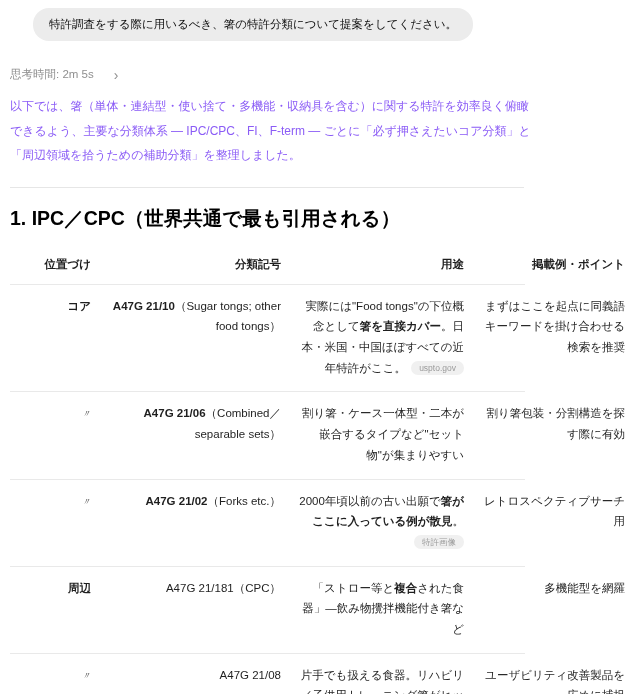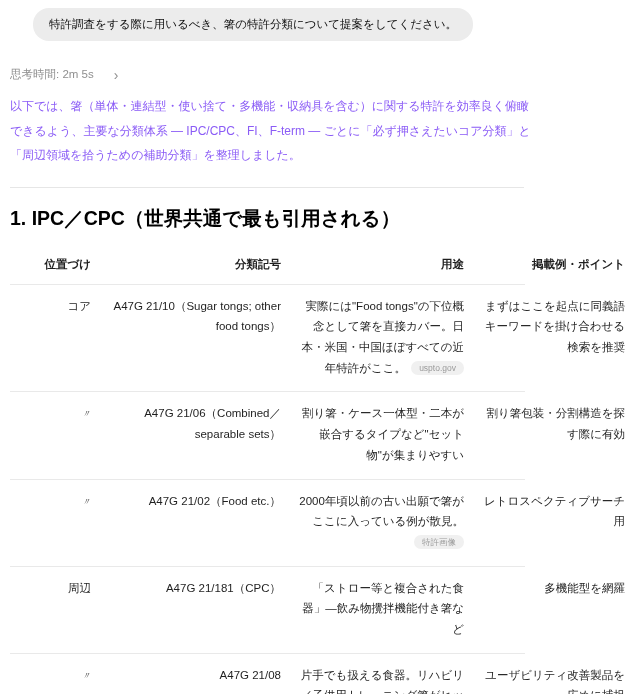--- a/index.html
+++ b/index.html
@@ -35,21 +35,21 @@
     margin:17px 10px 0 10px;font-size:19.5px;font-weight:700;color:#000000;letter-spacing:0;
   }
 
   
   .tbl{margin:14px 10px 0 10px;font-size:11.5px;}
   .t-row{display:grid;grid-template-columns:95px 190px 183px 147px;column-gap:0;}
   .t-head .t-cell{font-weight:700;padding:8px 14px 9px 0;font-size:11.5px;}
   .t-body .t-row{border-top:1px solid #e9e9e9;}
   .t-cell{padding:11px 14px 13px 0;line-height:1.8;color:#1f1f1f;text-align:right;}
   .t-cell:last-child{padding-right:0;}
-  .t-cell .b{font-weight:400;}
+  .t-cell .b{font-weight:700;}
   .t-cell .m{color:#5f5f5f;font-style:italic;font-size:10px;}
   .badge{
     display:inline-block;background:#f0f0f0;color:#9a9a9a;
     font-size:8.5px;line-height:1;padding:3px 8px;border-radius:9px;
     margin-left:5px;transform:translateY(-1px);white-space:nowrap;cursor:pointer;
   }
 </style>
 </head>
 <body>
 
@@ -87,21 +87,21 @@
         <div class="t-cell">まずはここを起点に同義語キーワードを掛け合わせる検索を推奨</div>
       </div>
       <div class="t-row">
         <div class="t-cell"><span class="m">〃</span></div>
         <div class="t-cell"><span class="b">A47G 21/06</span><span>（Combined／separable sets）</span></div>
         <div class="t-cell"><span>割り箸・ケース一体型・二本が嵌合するタイプなど"セット物"が集まりやすい</span></div>
         <div class="t-cell">割り箸包装・分割構造を探す際に有効</div>
       </div>
       <div class="t-row">
         <div class="t-cell"><span class="m">〃</span></div>
-        <div class="t-cell"><span class="b">A47G 21/02</span><span>（Food etc.）</span></div>
+        <div class="t-cell"><span class="b">A47G 21/02</span><span>（Forks etc.）</span></div>
         <div class="t-cell"><span>2000年頃以前の古い出願で</span><span class="b">箸がここに入っている例が散見</span><span>。</span><span class="badge">特許画像</span></div>
         <div class="t-cell">レトロスペクティブサーチ用</div>
       </div>
       <div class="t-row">
         <div class="t-cell"><span class="b">周辺</span></div>
         <div class="t-cell"><span>A47G 21/181（CPC）</span></div>
         <div class="t-cell"><span>「ストロー等と</span><span class="b">複合</span><span>された食器」—飲み物攪拌機能付き箸など</span></div>
         <div class="t-cell">多機能型を網羅</div>
       </div>
       <div class="t-row">

